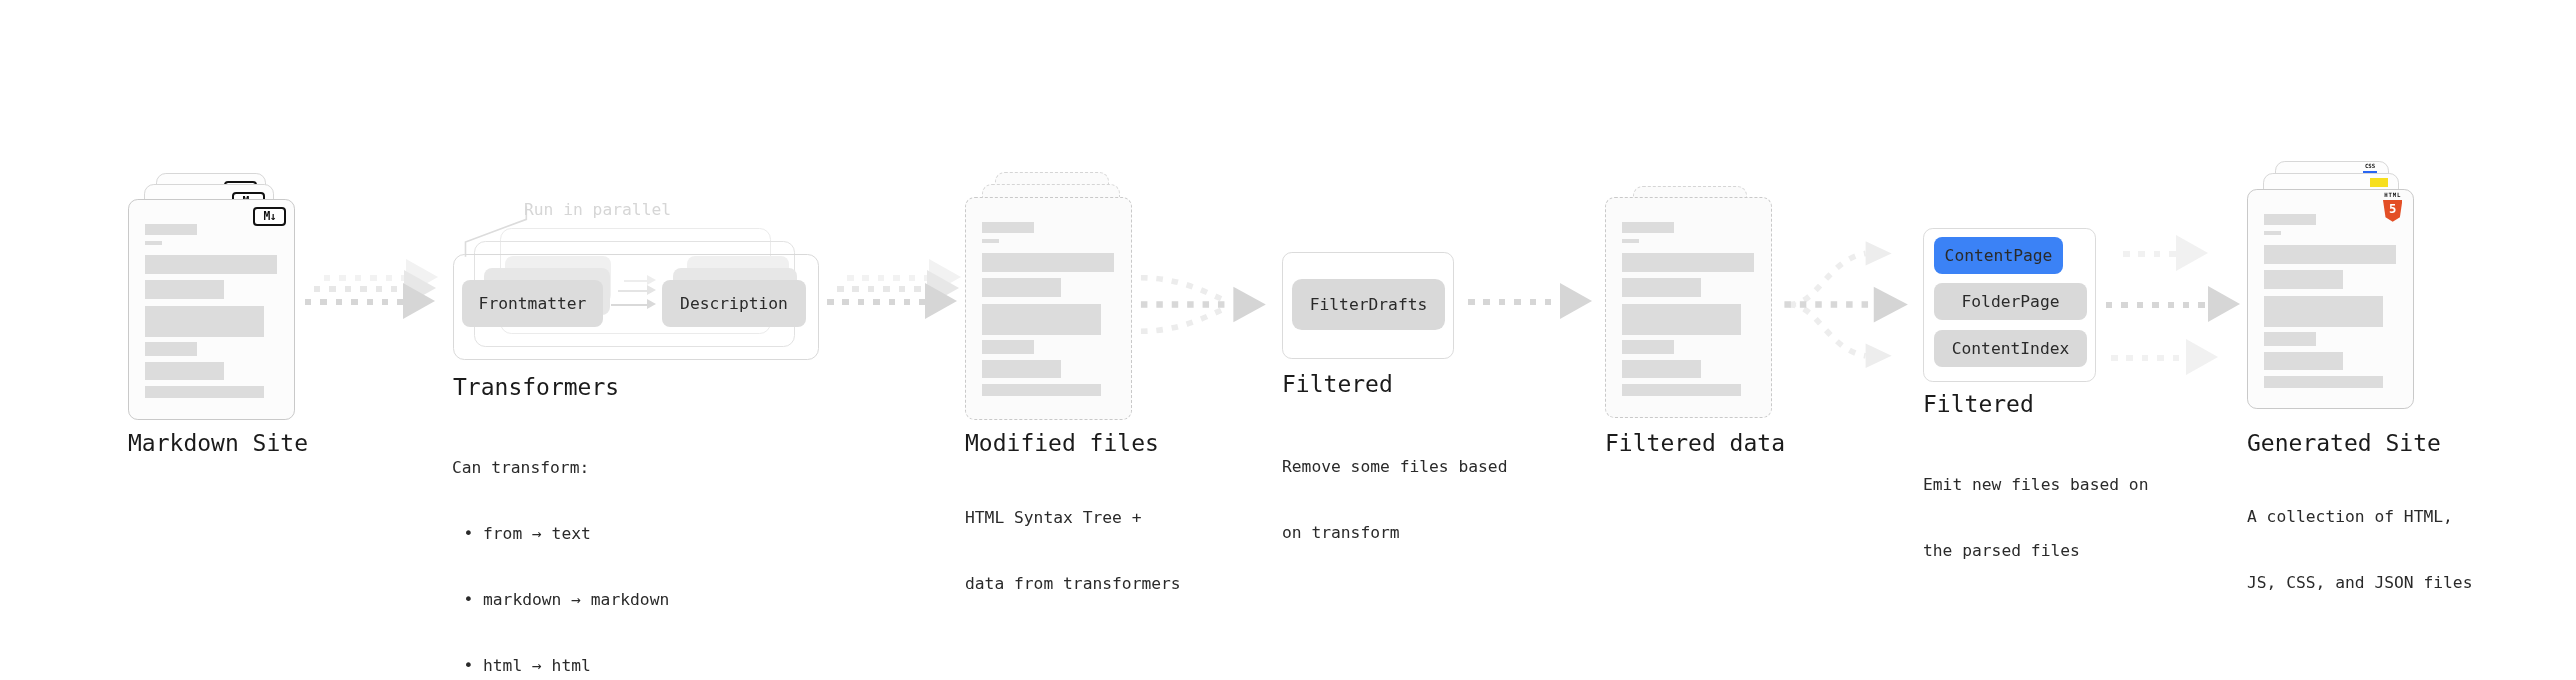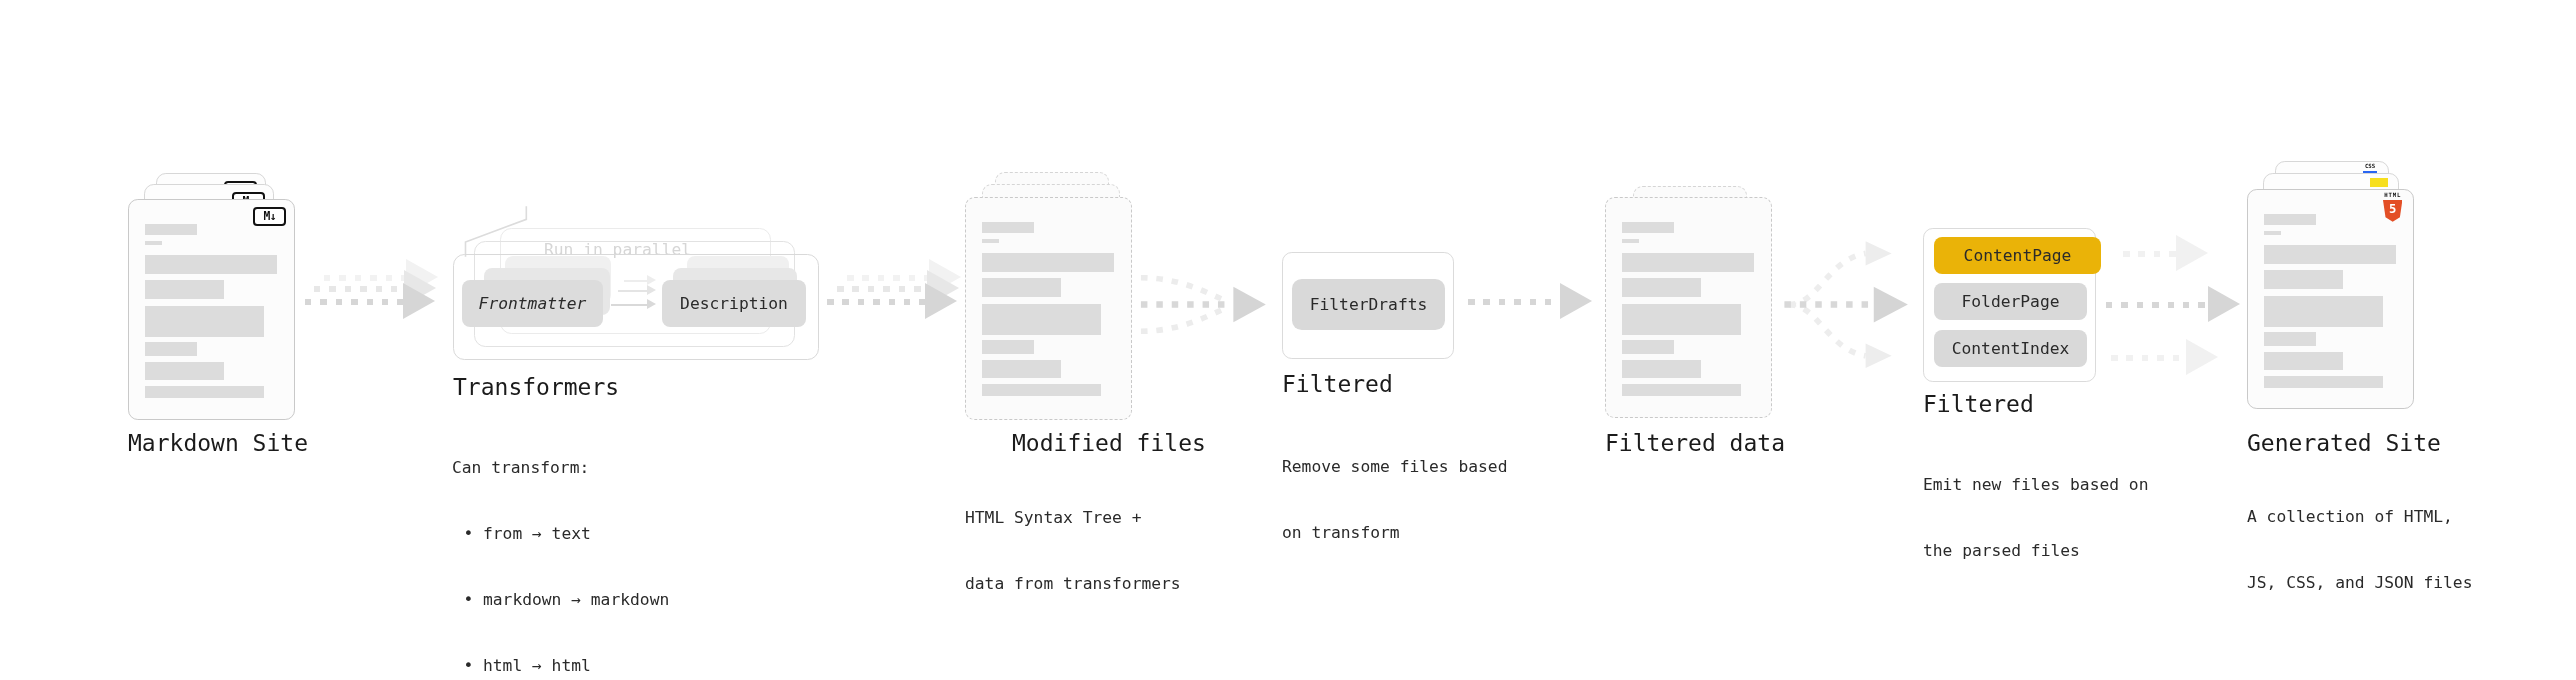--- a/index.html
+++ b/index.html
@@ -97,29 +97,29 @@
     <div class="arr" style="left:305px;top:284px;width:130px;height:36px;--c:#d6d6d6;">
         <div class="ln"></div>
         <div class="hd"></div>
       </div>
   </div>
 
   <div>
     <svg style="left:459px;top:203px;" width="73" height="57" viewBox="0 0 90 70">
       <path d="M83,4 L83,20 L8,48 L8,66" stroke="#dcdcdc" stroke-width="2" fill="none"></path>
     </svg>
-    <div class="annotation" style="left:544px;top:200px;margin-top:40px;">Run in parallel</div>
+    <div class="annotation" style="left:524px;top:200px;">Run in parallel</div>
 
     <div class="outline" style="left:500px;top:228px;width:271px;height:106px;border-color:#ebebeb;"></div>
     <div class="outline" style="left:474px;top:241px;width:321px;height:106px;border-color:#e2e2e2;"></div>
     <div class="outline" style="left:453px;top:254px;width:366px;height:106px;"></div>
 
     <div class="chip e2" style="left:505px;top:256px;width:106px;height:47px;"></div>
     <div class="chip e1" style="left:484px;top:268px;width:126px;height:47px;"></div>
-    <div class="chip" style="left:462px;top:280px;width:141px;height:47px;font-style:italic;">Frontmatter</div>
+    <div class="chip" style="left:462px;top:280px;width:141px;height:47px;">Frontmatter</div>
 
     <div class="chip e2" style="left:687px;top:256px;width:102px;height:47px;"></div>
     <div class="chip e1" style="left:673px;top:268px;width:124px;height:47px;"></div>
     <div class="chip" style="left:662px;top:280px;width:144px;height:47px;">Description</div>
 
     <div class="mini-arr" style="left:624px;top:280px;width:23px;--c:#ededed;"></div>
     <div class="mini-arr" style="left:618px;top:290px;width:29px;--c:#e4e4e4;"></div>
     <div class="mini-arr" style="left:611px;top:304px;width:36px;--c:#d9d9d9;"></div>
 
     <div class="title" style="left:453px;top:375px;">Transformers</div>
@@ -154,21 +154,21 @@
           <div class="bar b1"></div>
           <div class="bar b2"></div>
           <div class="bar b3"></div>
           <div class="bar b4"></div>
           <div class="bar b5"></div>
           <div class="bar b6"></div>
           <div class="bar b7"></div>
           <div class="bar b8"></div>
         </div>
     </div>
-    <div class="title" style="left:965px;top:431px;margin-left:47px;">Modified files</div>
+    <div class="title" style="left:965px;top:431px;">Modified files</div>
     <div class="caption" style="left:965px;top:463px;">
       <div>HTML Syntax Tree +</div>
       <div>data from transformers</div>
     </div>
   </div>
 
   <svg style="left:1136px;top:268px;" width="138" height="73" viewBox="0 0 170 90">
     <path d="M6,12 C55,12 88,31 112,41" stroke="#ececec" stroke-width="7" stroke-dasharray="8 11" fill="none"></path>
     <path d="M6,78 C55,78 88,59 112,49" stroke="#ececec" stroke-width="7" stroke-dasharray="8 11" fill="none"></path>
     <path d="M6,45 H120" stroke="#d8d8d8" stroke-width="8" stroke-dasharray="8 11" fill="none"></path>
@@ -211,21 +211,21 @@
     <path d="M10,82 C45,82 58,26 104,19" stroke="#ededed" stroke-width="7" stroke-dasharray="8 11" fill="none"></path>
     <polygon points="104,4 136,19 104,34" fill="#ededed"></polygon>
     <path d="M10,82 C45,82 58,138 104,145" stroke="#ededed" stroke-width="7" stroke-dasharray="8 11" fill="none"></path>
     <polygon points="104,130 136,145 104,160" fill="#ededed"></polygon>
     <path d="M4,82 H114" stroke="#d8d8d8" stroke-width="8" stroke-dasharray="8 11" fill="none"></path>
     <polygon points="114,60 156,82 114,104" fill="#d5d5d5"></polygon>
   </svg>
 
   <div>
     <div class="groupbox" style="left:1923px;top:228px;width:173px;height:154px;"></div>
-    <div class="chip" style="left:1934px;top:237px;width:167px;height:37px;background:#eab308;">ContentPage</div>
+    <div class="chip" style="left:1934px;top:237px;width:129px;height:37px;background:#3b82f6;">ContentPage</div>
     <div class="chip" style="left:1934px;top:283px;width:153px;height:37px;background:#d9d9d9;">FolderPage</div>
     <div class="chip" style="left:1934px;top:330px;width:153px;height:37px;background:#d9d9d9;">ContentIndex</div>
     <div class="title" style="left:1923px;top:392px;">Filtered</div>
     <div class="caption" style="left:1923px;top:430px;">
       <div>Emit new files based on</div>
       <div>the parsed files</div>
     </div>
   </div>
 
   <div>

